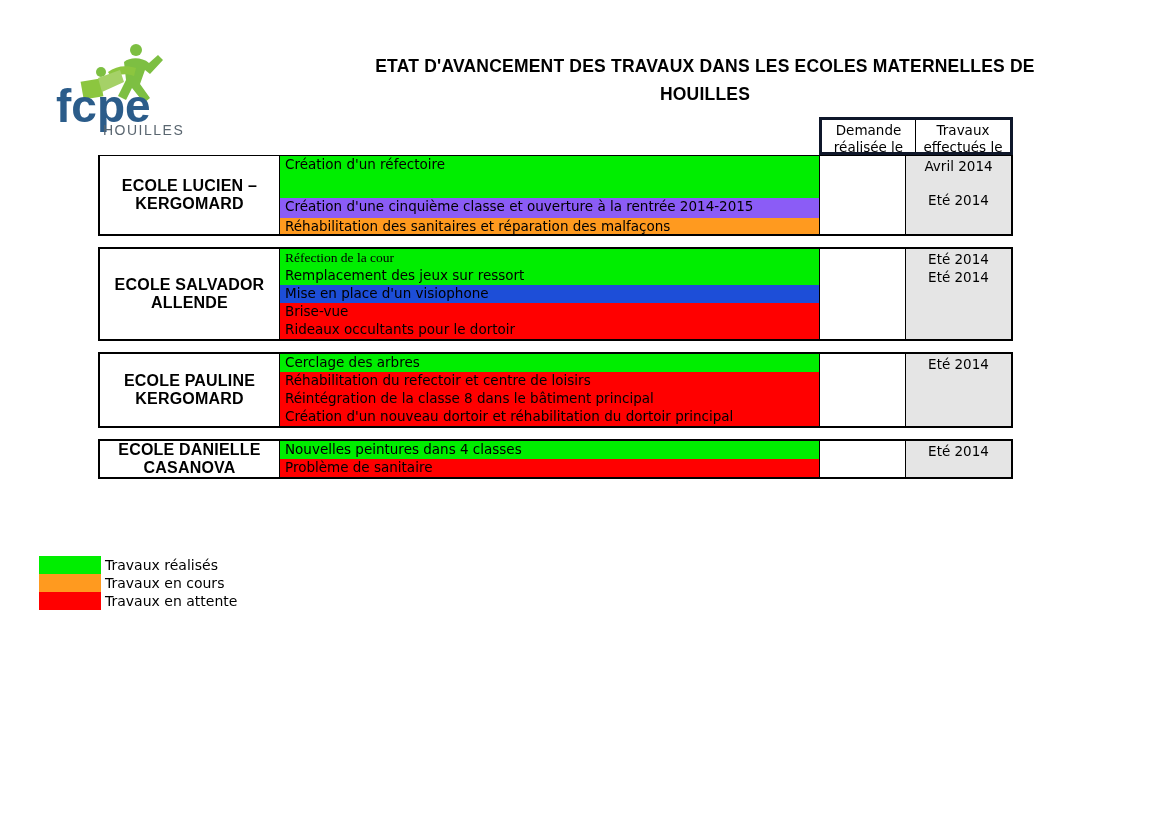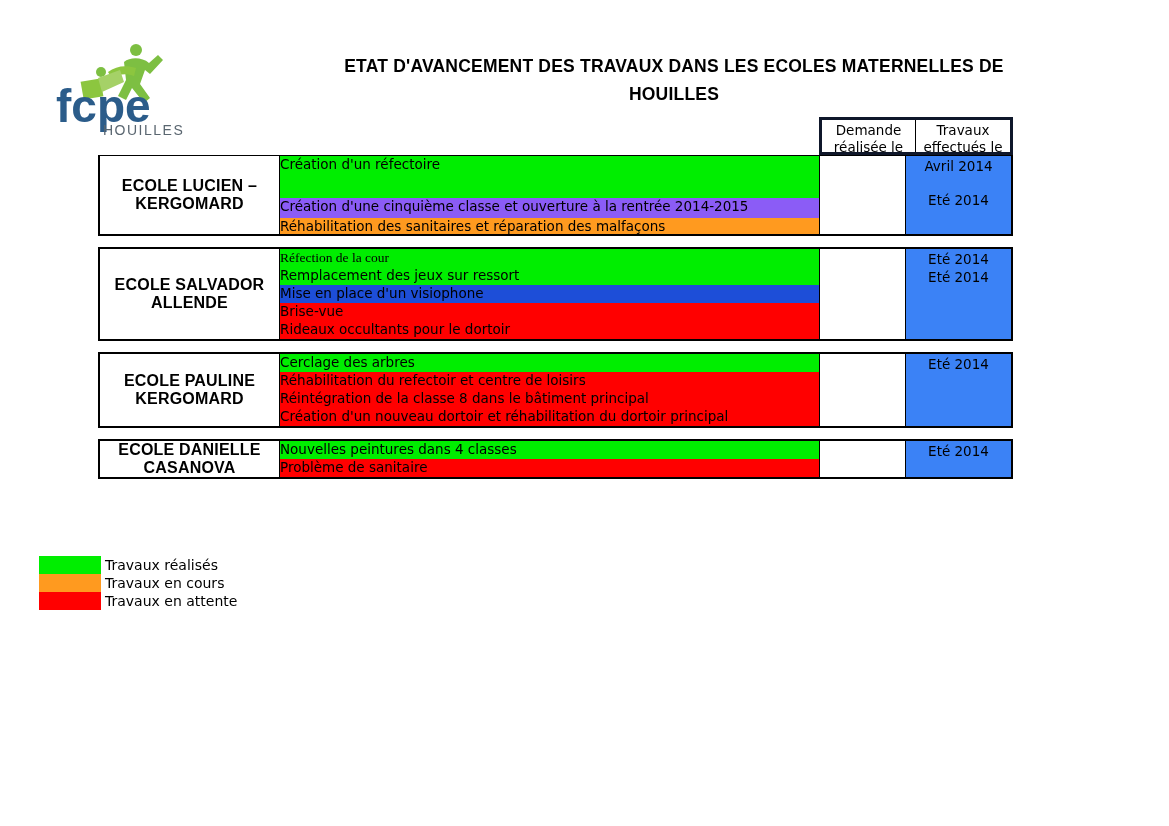--- a/index.html
+++ b/index.html
@@ -21,21 +21,21 @@
     position: absolute;
     left: 46px;
     top: 38px;
     width: 140px;
     height: 100px;
   }
 
   
   #title {
     position: absolute;
-    left: 274px;
+    left: 305px;
     top: 52px;
     width: 800px;
     text-align: center;
     font-family: "Liberation Sans", sans-serif;
     font-weight: bold;
     font-size: 17.5px;
     line-height: 28px;
     letter-spacing: 0.2px;
     color: #000;
   }
@@ -98,35 +98,36 @@
     flex: 0 0 540px;
     box-sizing: border-box;
     border-right: 1px solid #000;
     position: relative;
     background: #ffffff;
   }
   .task-row {
     box-sizing: border-box;
     font-size: 13.5px;
     line-height: 17px;
+    padding-left: 5px;
     white-space: nowrap;
     overflow: hidden;
     color: #000;
   }
 
   .demande-cell {
     flex: 0 0 86px;
     box-sizing: border-box;
     border-right: 1px solid #000;
     background: #fff;
   }
   .travaux-cell {
     flex: 1 1 auto;
     box-sizing: border-box;
-    background: #3b82f6;
+    background: #e5e5e5;
     position: relative;
   }
   .date-row {
     font-size: 13.5px;
     line-height: 17px;
     text-align: center;
     color: #000;
     white-space: nowrap;
   }
 

